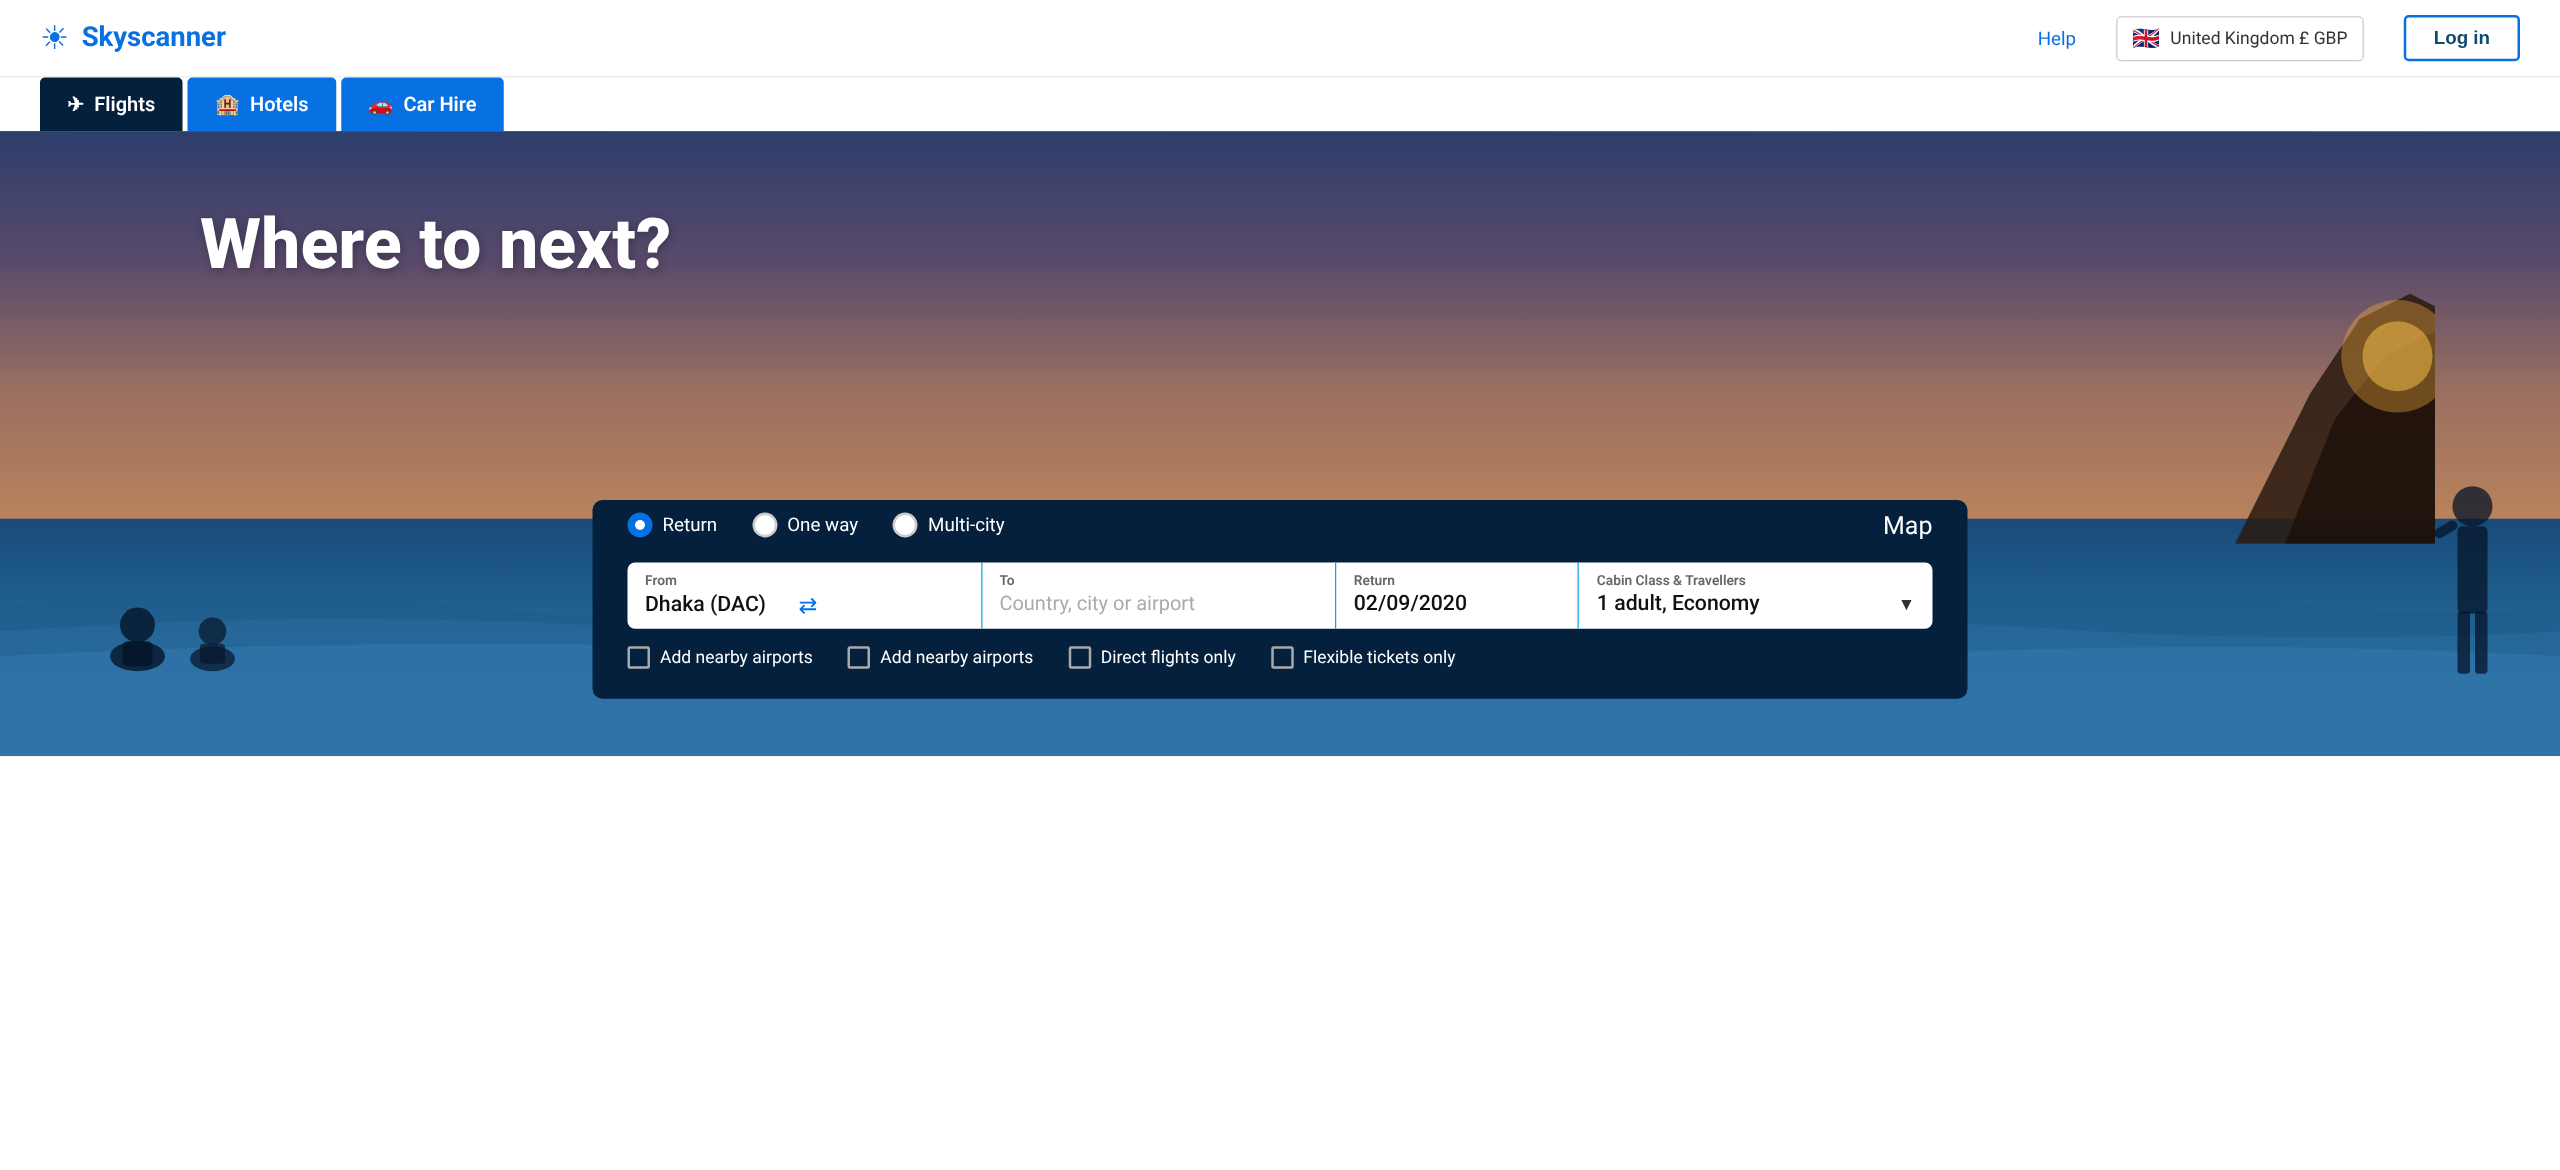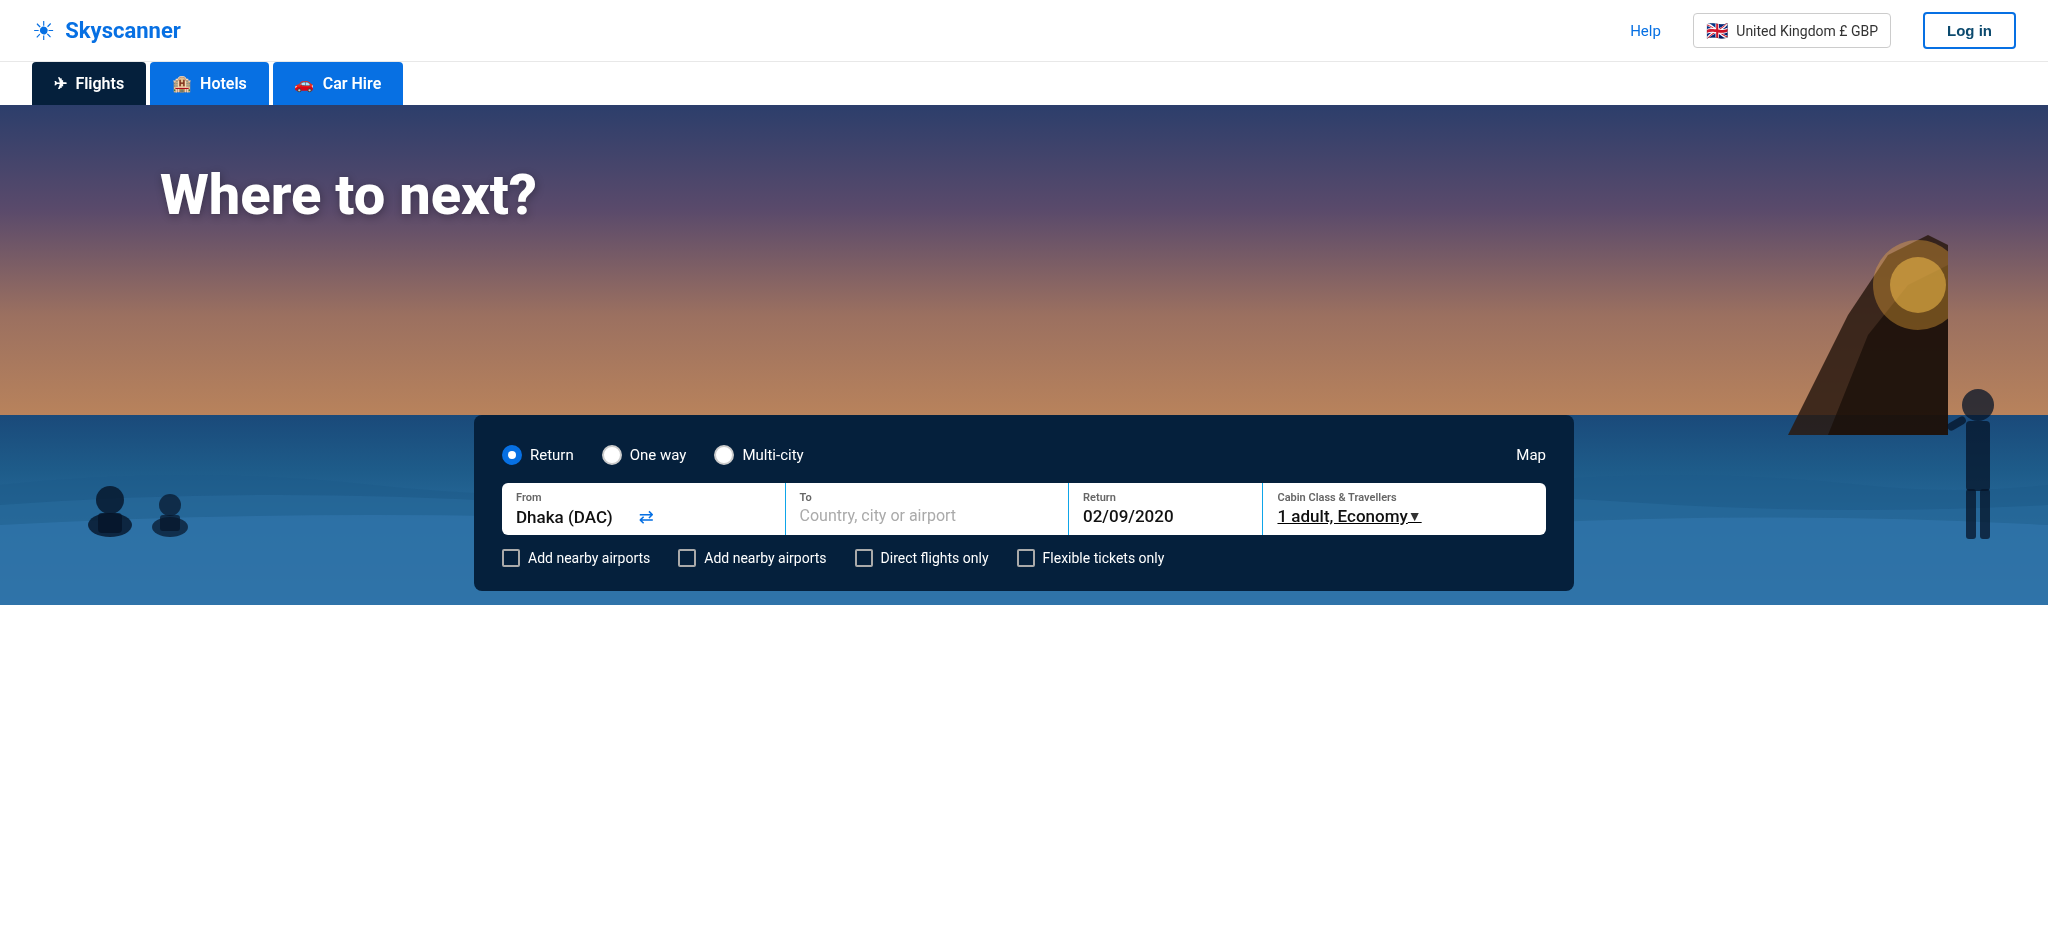--- a/index.html
+++ b/index.html
@@ -150,28 +150,28 @@
       color: #fff;
       font-size: 56px;
       font-weight: 800;
       text-shadow: 1px 2px 8px rgba(0,0,0,0.3);
       z-index: 2;
     }
 
     
     .search-box {
       position: absolute;
-      bottom: 14px;
+      bottom: 46px;
       left: 50%;
       transform: translateX(-50%);
       width: 90%;
       max-width: 1100px;
       background: #05203c;
       border-radius: 8px;
-      padding: 30px 28px 24px;
+      padding: 8px 28px 24px;
       z-index: 10;
     }
 
     
     .trip-type-row {
       display: flex;
       align-items: center;
       gap: 28px;
       margin-bottom: 18px;
     }
@@ -204,21 +204,21 @@
       border-radius: 50%;
       background: #fff;
     }
     .radio-circle.unselected {
       border-color: #ccc;
       background: #fff;
     }
     .map-link {
       margin-left: auto;
       color: #fff;
-      font-size: 15px;
+      font-size: 20px;
       cursor: pointer;
     }
 
     
     .search-fields-row {
       display: flex;
       align-items: stretch;
       gap: 0;
       background: #fff;
       border-radius: 6px;
@@ -261,21 +261,21 @@
     }
     .swap-icon {
       color: #0770e3;
       font-size: 18px;
       cursor: pointer;
       flex-shrink: 0;
     }
     .cabin-inner {
       display: flex;
       align-items: center;
-      text-decoration: underline;
+      justify-content: space-between;
     }
     .dropdown-arrow {
       color: #333;
       font-size: 14px;
     }
 
     
     .options-row {
       display: flex;
       align-items: center;

